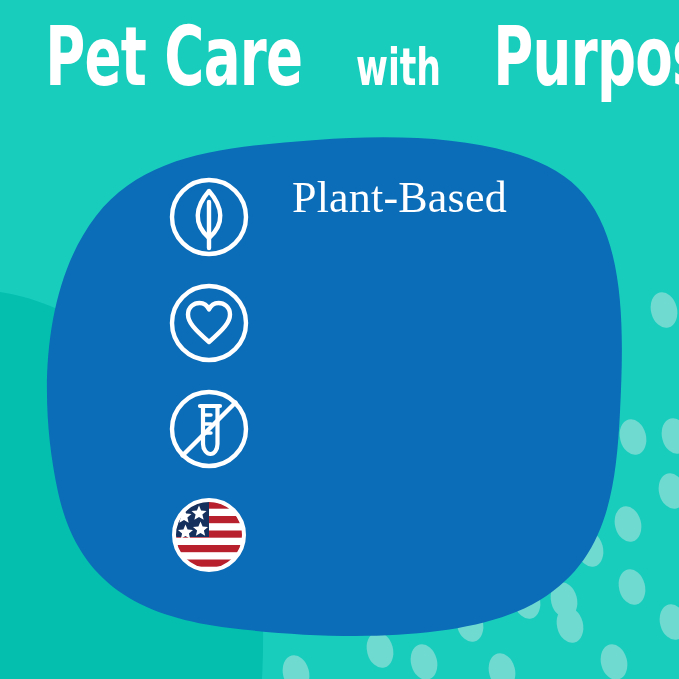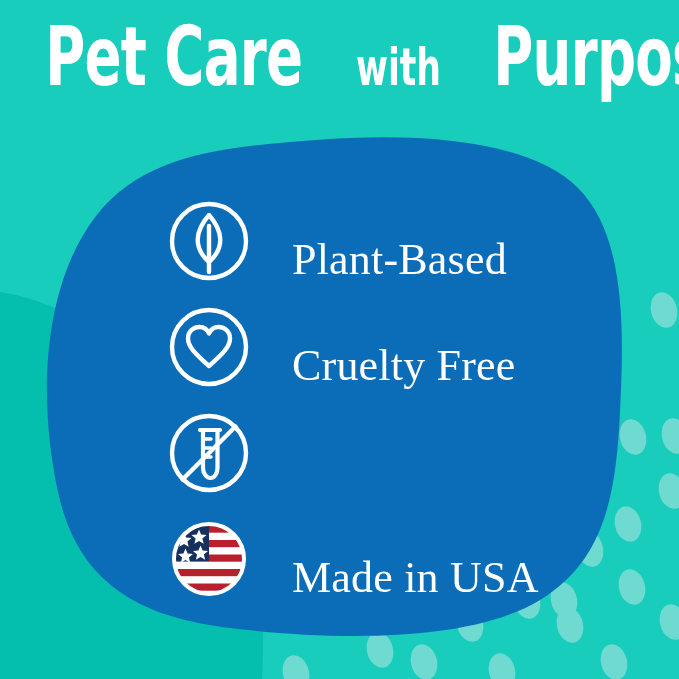--- a/index.html
+++ b/index.html
@@ -59,21 +59,21 @@
 
   
   #claims {
     position: absolute;
     left: 168px;
     top: 176px;
     z-index: 6;
   }
   .claim-row {
     display: flex;
-    align-items: flex-end;
+    align-items: flex-start;
     height: 106px;
   }
   .claim-icon {
     width: 82px;
     height: 82px;
     flex: 0 0 82px;
     position: relative;
   }
   .claim-icon svg { display: block; }
   .claim-label {
@@ -147,21 +147,20 @@
 
     <div class="claim-row">
       <div class="claim-icon">
         <svg viewBox="0 0 82 82" width="82" height="82">
           <circle cx="41" cy="41" r="37" fill="none" stroke="#ffffff" stroke-width="4.4"></circle>
           <path d="M41 60 C 26 47, 20 40, 20 32.5 C 20 25, 26 21, 31.5 21
                    C 36 21, 39.5 24, 41 27.5 C 42.5 24, 46 21, 50.5 21
                    C 56 21, 62 25, 62 32.5 C 62 40, 56 47, 41 60 Z" fill="none" stroke="#ffffff" stroke-width="4.4" stroke-linejoin="round"></path>
         </svg>
       </div>
-      <div class="claim-label">Cruelty Free</div>
     </div>
 
     <div class="claim-row">
       <div class="claim-icon">
         <svg viewBox="0 0 82 82" width="82" height="82">
           <circle cx="41" cy="41" r="37" fill="none" stroke="#ffffff" stroke-width="4.4"></circle>
 
           <path d="M32 18 L52 18 M35 18 L35 56 C 35 62, 39 66, 42.5 66
                    C 46 66, 49.5 62, 49.5 56 L49.5 18" fill="none" stroke="#ffffff" stroke-width="4.2" stroke-linecap="round" stroke-linejoin="round"></path>
 
@@ -197,17 +196,16 @@
             <g fill="#ffffff">
               <path d="M16 14.5 l2.1 5.0 5.4 .45 -4.1 3.55 1.25 5.25 -4.65-2.85 -4.65 2.85 1.25-5.25 -4.1-3.55 5.4-.45 Z"></path>
               <path d="M31 11.5 l2.1 5.0 5.4 .45 -4.1 3.55 1.25 5.25 -4.65-2.85 -4.65 2.85 1.25-5.25 -4.1-3.55 5.4-.45 Z"></path>
               <path d="M17.5 30.5 l2.1 5.0 5.4 .45 -4.1 3.55 1.25 5.25 -4.65-2.85 -4.65 2.85 1.25-5.25 -4.1-3.55 5.4-.45 Z"></path>
               <path d="M32.5 27.5 l2.1 5.0 5.4 .45 -4.1 3.55 1.25 5.25 -4.65-2.85 -4.65 2.85 1.25-5.25 -4.1-3.55 5.4-.45 Z"></path>
             </g>
           </g>
           <circle cx="41" cy="41" r="35" fill="none" stroke="#ffffff" stroke-width="4"></circle>
         </svg>
       </div>
-      <div class="claim-label">Made in USA</div>
     </div>
 
   </div>
 </div>
 
 </body></html>

